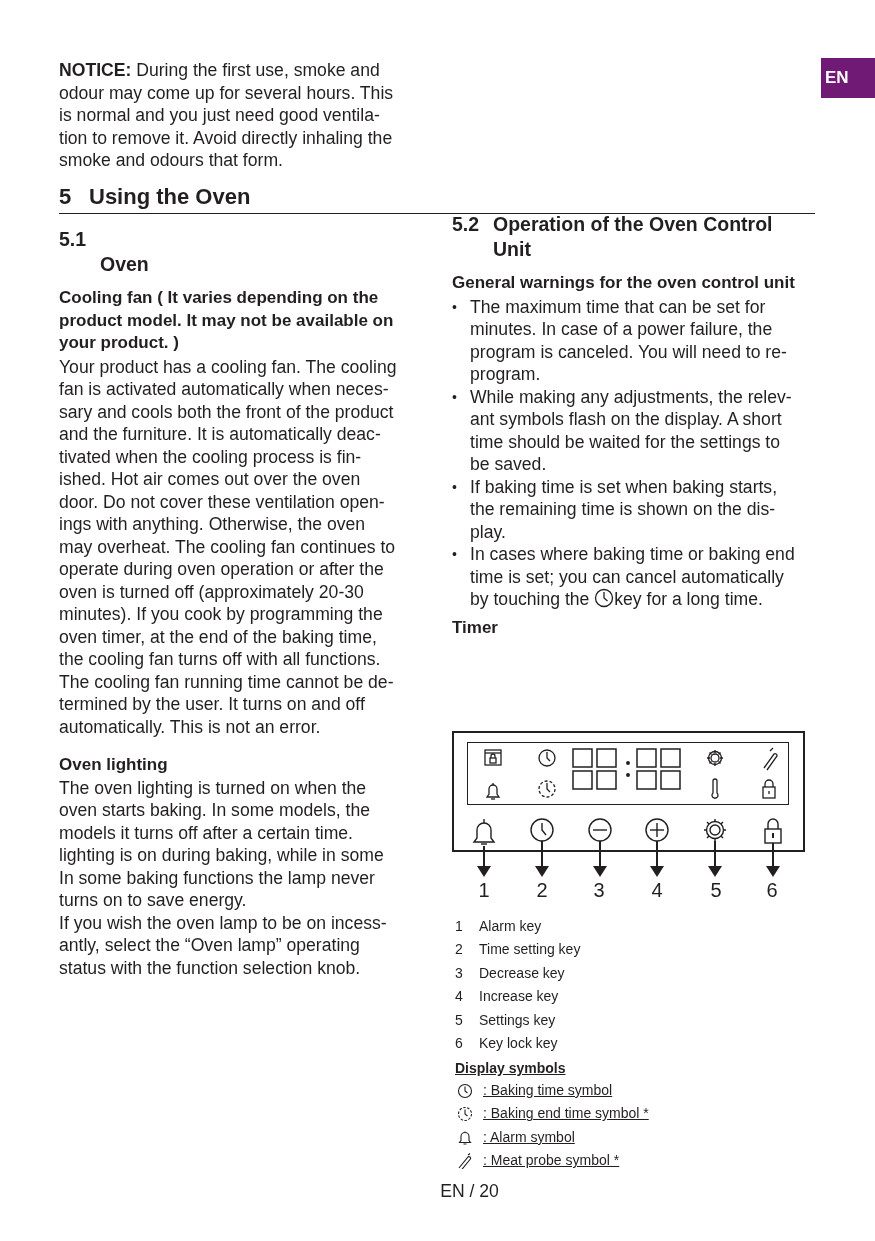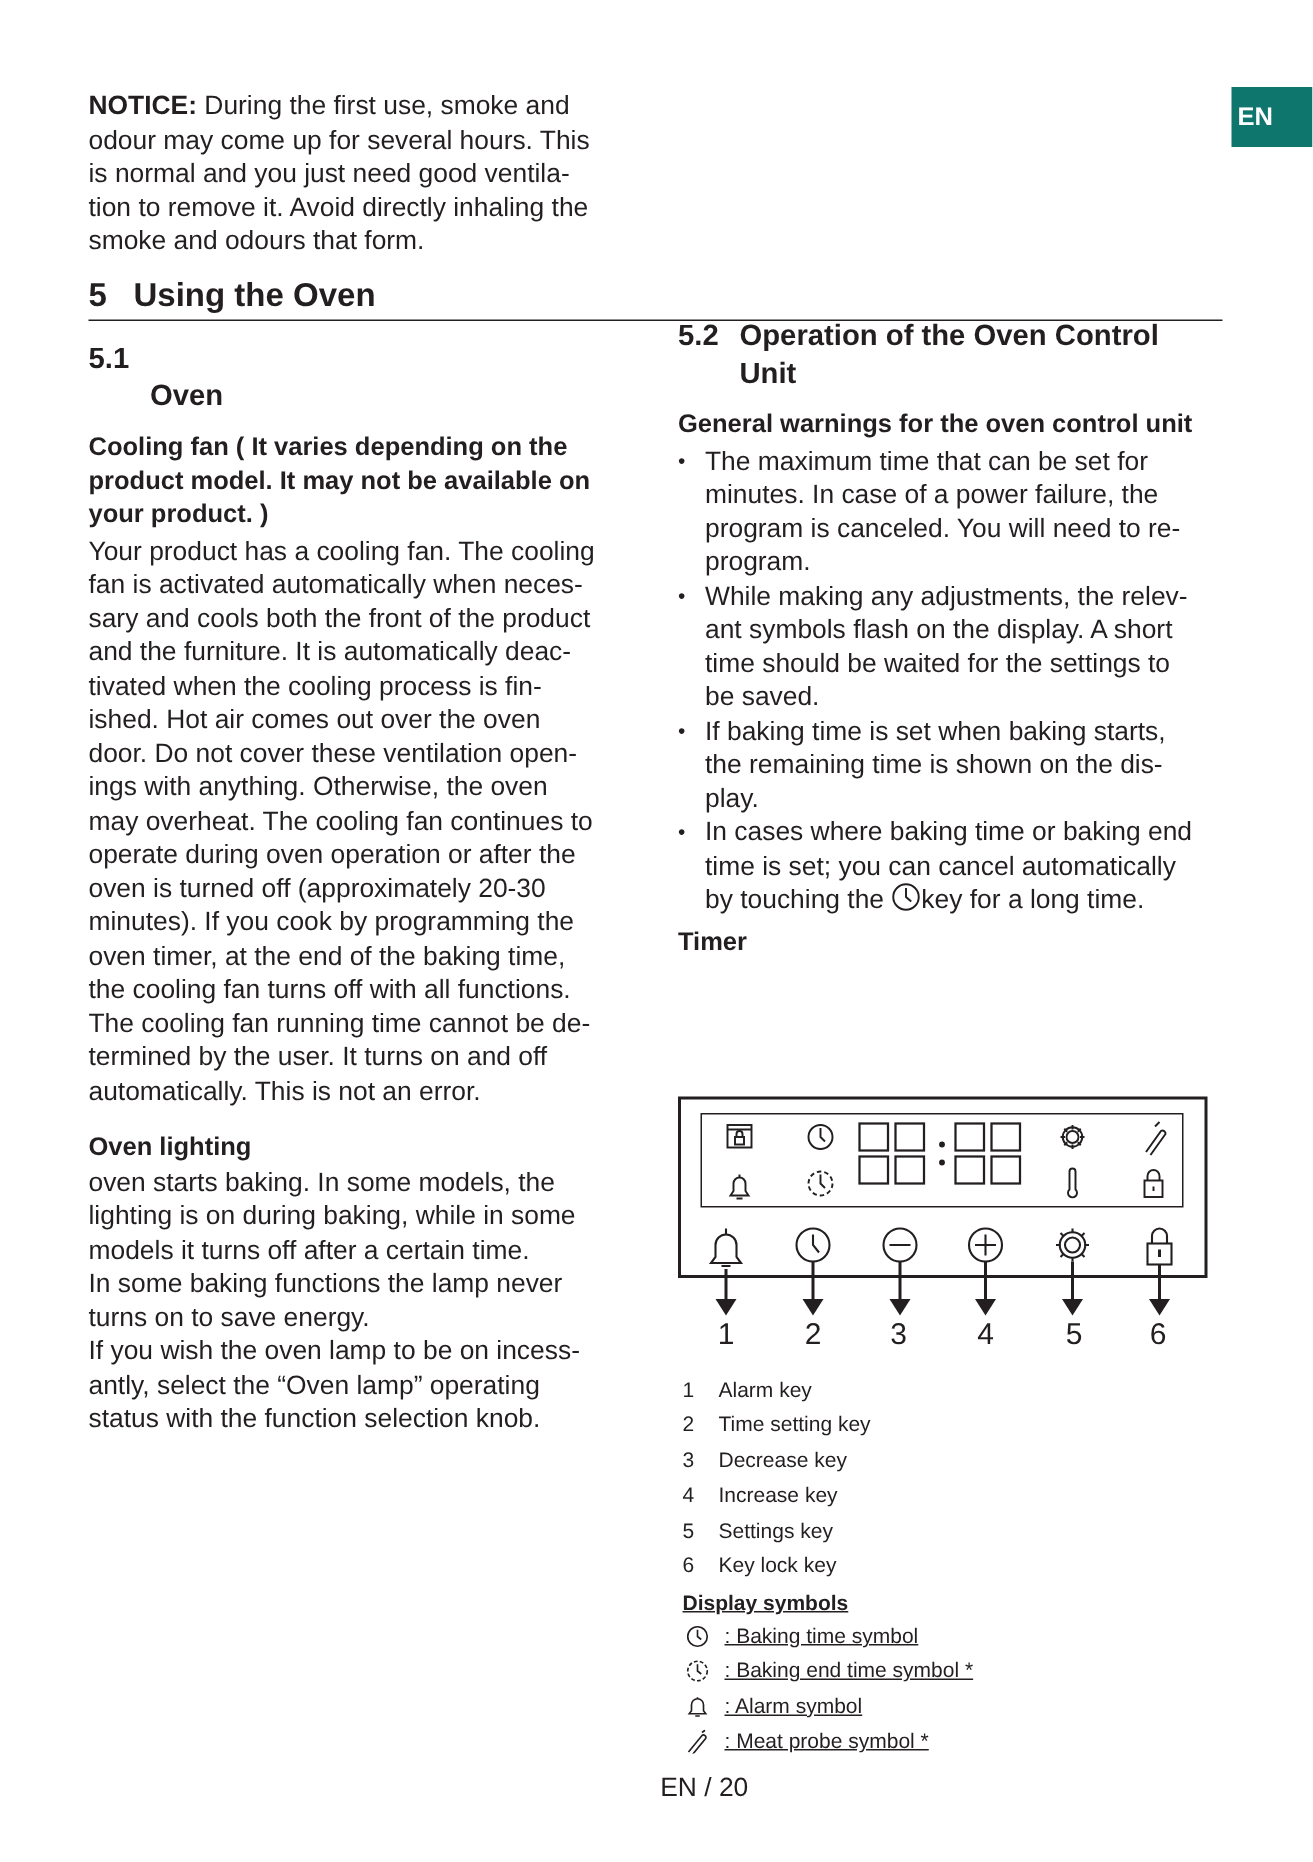--- a/index.html
+++ b/index.html
@@ -1,21 +1,21 @@
 <!DOCTYPE html>
 <html><head>
 <meta charset="utf-8">
 <style>
   html, body { margin: 0; padding: 0; background: #ffffff; }
   body { width: 875px; height: 1241px; position: relative; overflow: hidden;
          font-family: "Liberation Sans", "DejaVu Sans", sans-serif; color: #231f20; }
   .abs { position: absolute; }
   .body-text { font-size: 17.6px; line-height: 22.5px; }
   .body-text p { margin: 0; }
-  .lang-tab { left: 821px; top: 58px; width: 54px; height: 40px; background: #0f766e;
+  .lang-tab { left: 821px; top: 58px; width: 54px; height: 40px; background: #701a75;
               color: #fff; font-weight: bold; font-size: 17px; line-height: 40px; padding-left: 4px; box-sizing: border-box; }
   .h1 { font-weight: bold; font-size: 22px; line-height: 26px; }
   .h1 .num { display: inline-block; width: 30px; }
   .rule { left: 59px; top: 213px; width: 756px; height: 0; border-top: 1.5px solid #231f20; }
   .h2 { font-weight: bold; font-size: 19.5px; line-height: 25px; display: flex; }
   .h2 .num { flex: 0 0 41px; }
   .h3 { font-weight: bold; font-size: 17px; line-height: 22.5px; }
   ul.bullets { list-style: none; margin: 0; padding: 0; }
   ul.bullets li { position: relative; padding-left: 18px; }
   ul.bullets li::before { content: "\2022"; position: absolute; left: 0; top: 0; font-size: 14px; }
@@ -72,23 +72,24 @@
     <p>oven is turned off (approximately 20-30</p>
     <p>minutes). If you cook by programming the</p>
     <p>oven timer, at the end of the baking time,</p>
     <p>the cooling fan turns off with all functions.</p>
     <p>The cooling fan running time cannot be de-</p>
     <p>termined by the user. It turns on and off</p>
     <p>automatically. This is not an error.</p>
   </div>
   <div class="h3" style="margin-top:16px;">Oven lighting</div>
   <div class="body-text">
+    <p>The oven lighting is turned on when the</p>
     <p>oven starts baking. In some models, the</p>
+    <p>models it turns off after a certain time.</p>
     <p>lighting is on during baking, while in some</p>
-    <p>models it turns off after a certain time.</p>
     <p>In some baking functions the lamp never</p>
     <p>turns on to save energy.</p>
     <p>If you wish the oven lamp to be on incess-</p>
     <p>antly, select the “Oven lamp” operating</p>
     <p>status with the function selection knob.</p>
   </div>
 </div>
 
 <div class="abs" style="left:452px; top:212px; width:365px;">
   <div class="h2">

